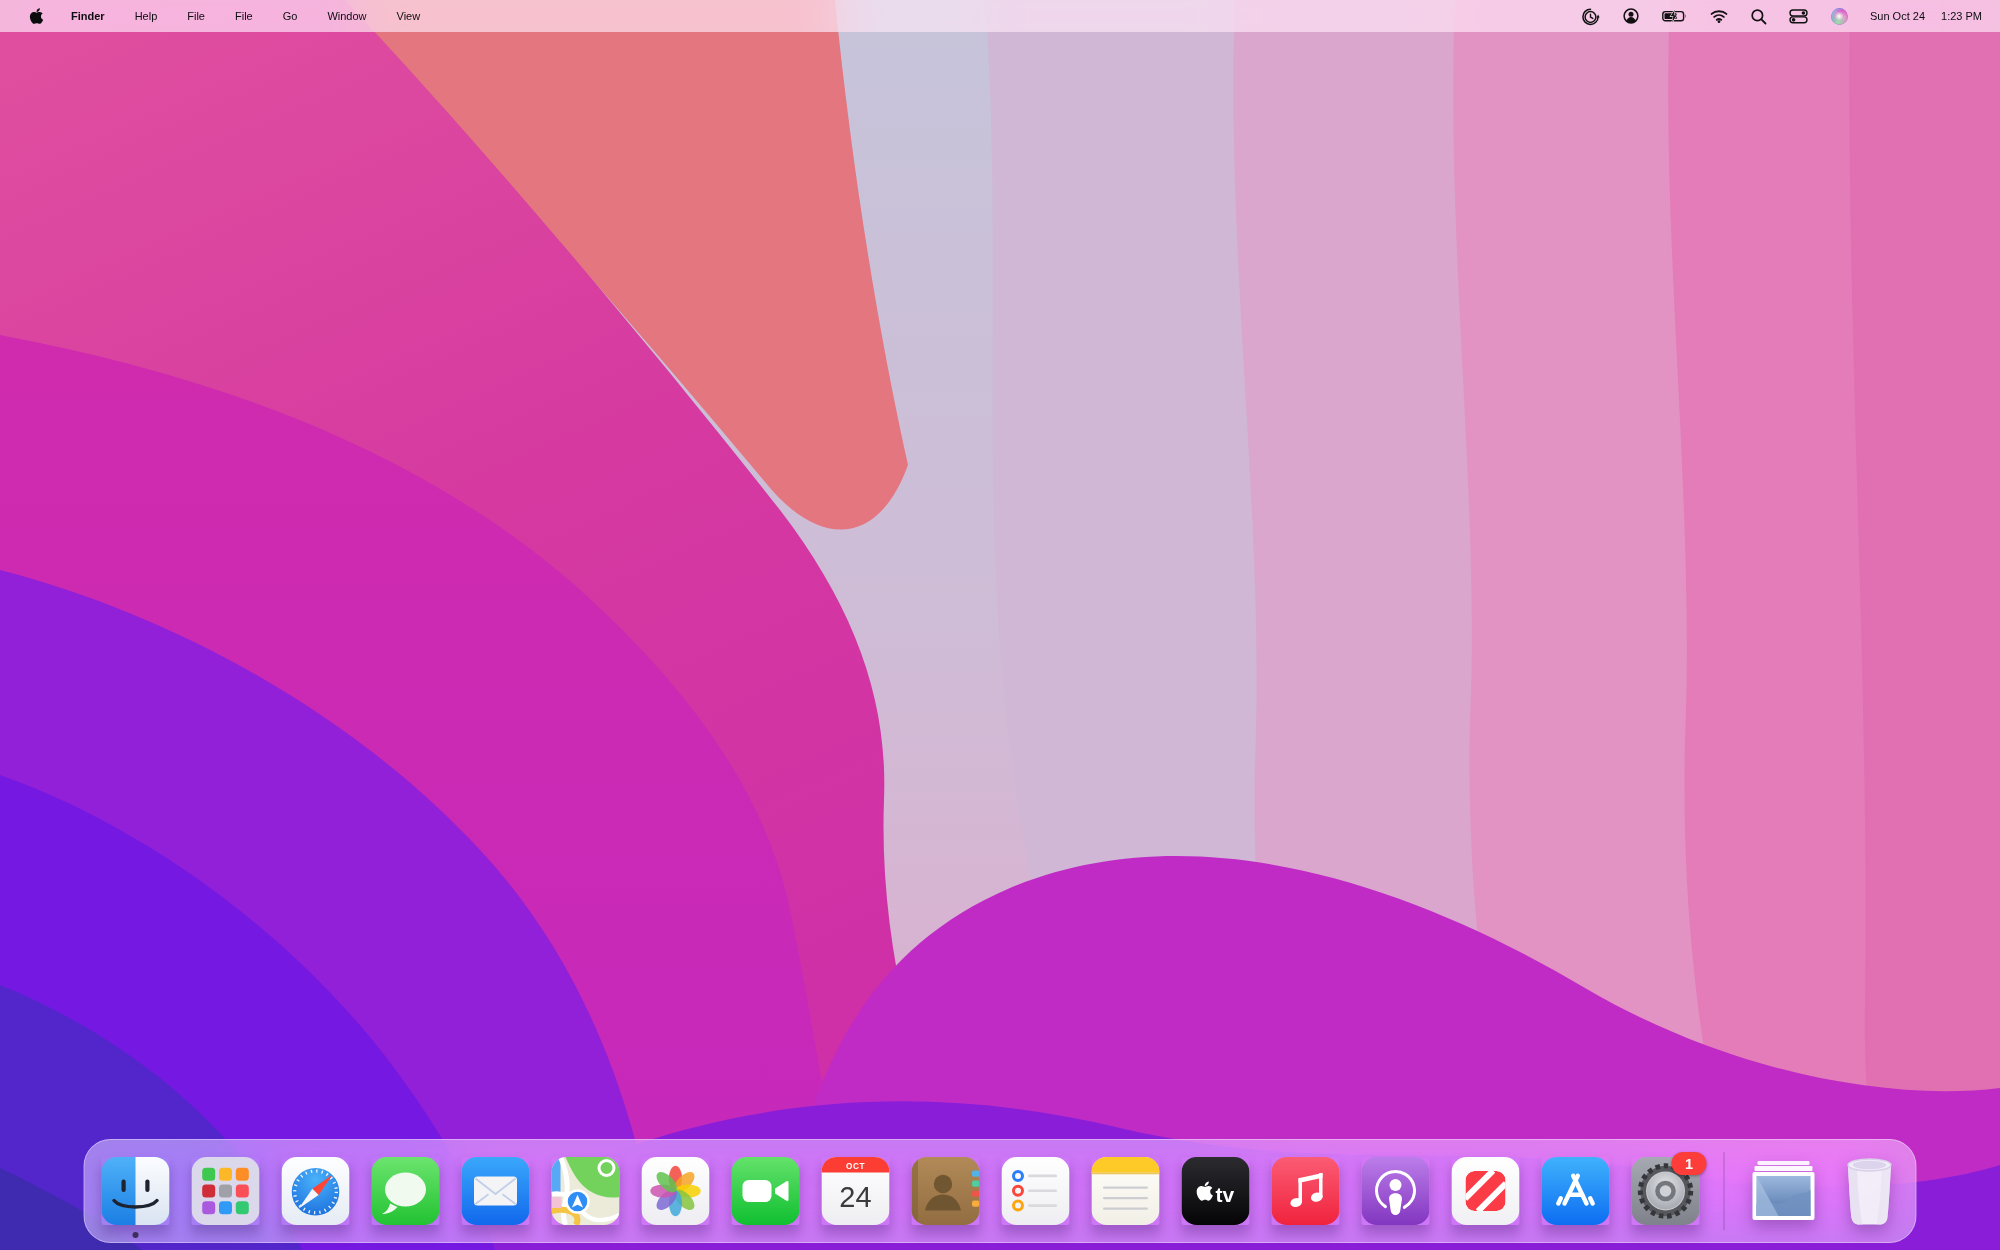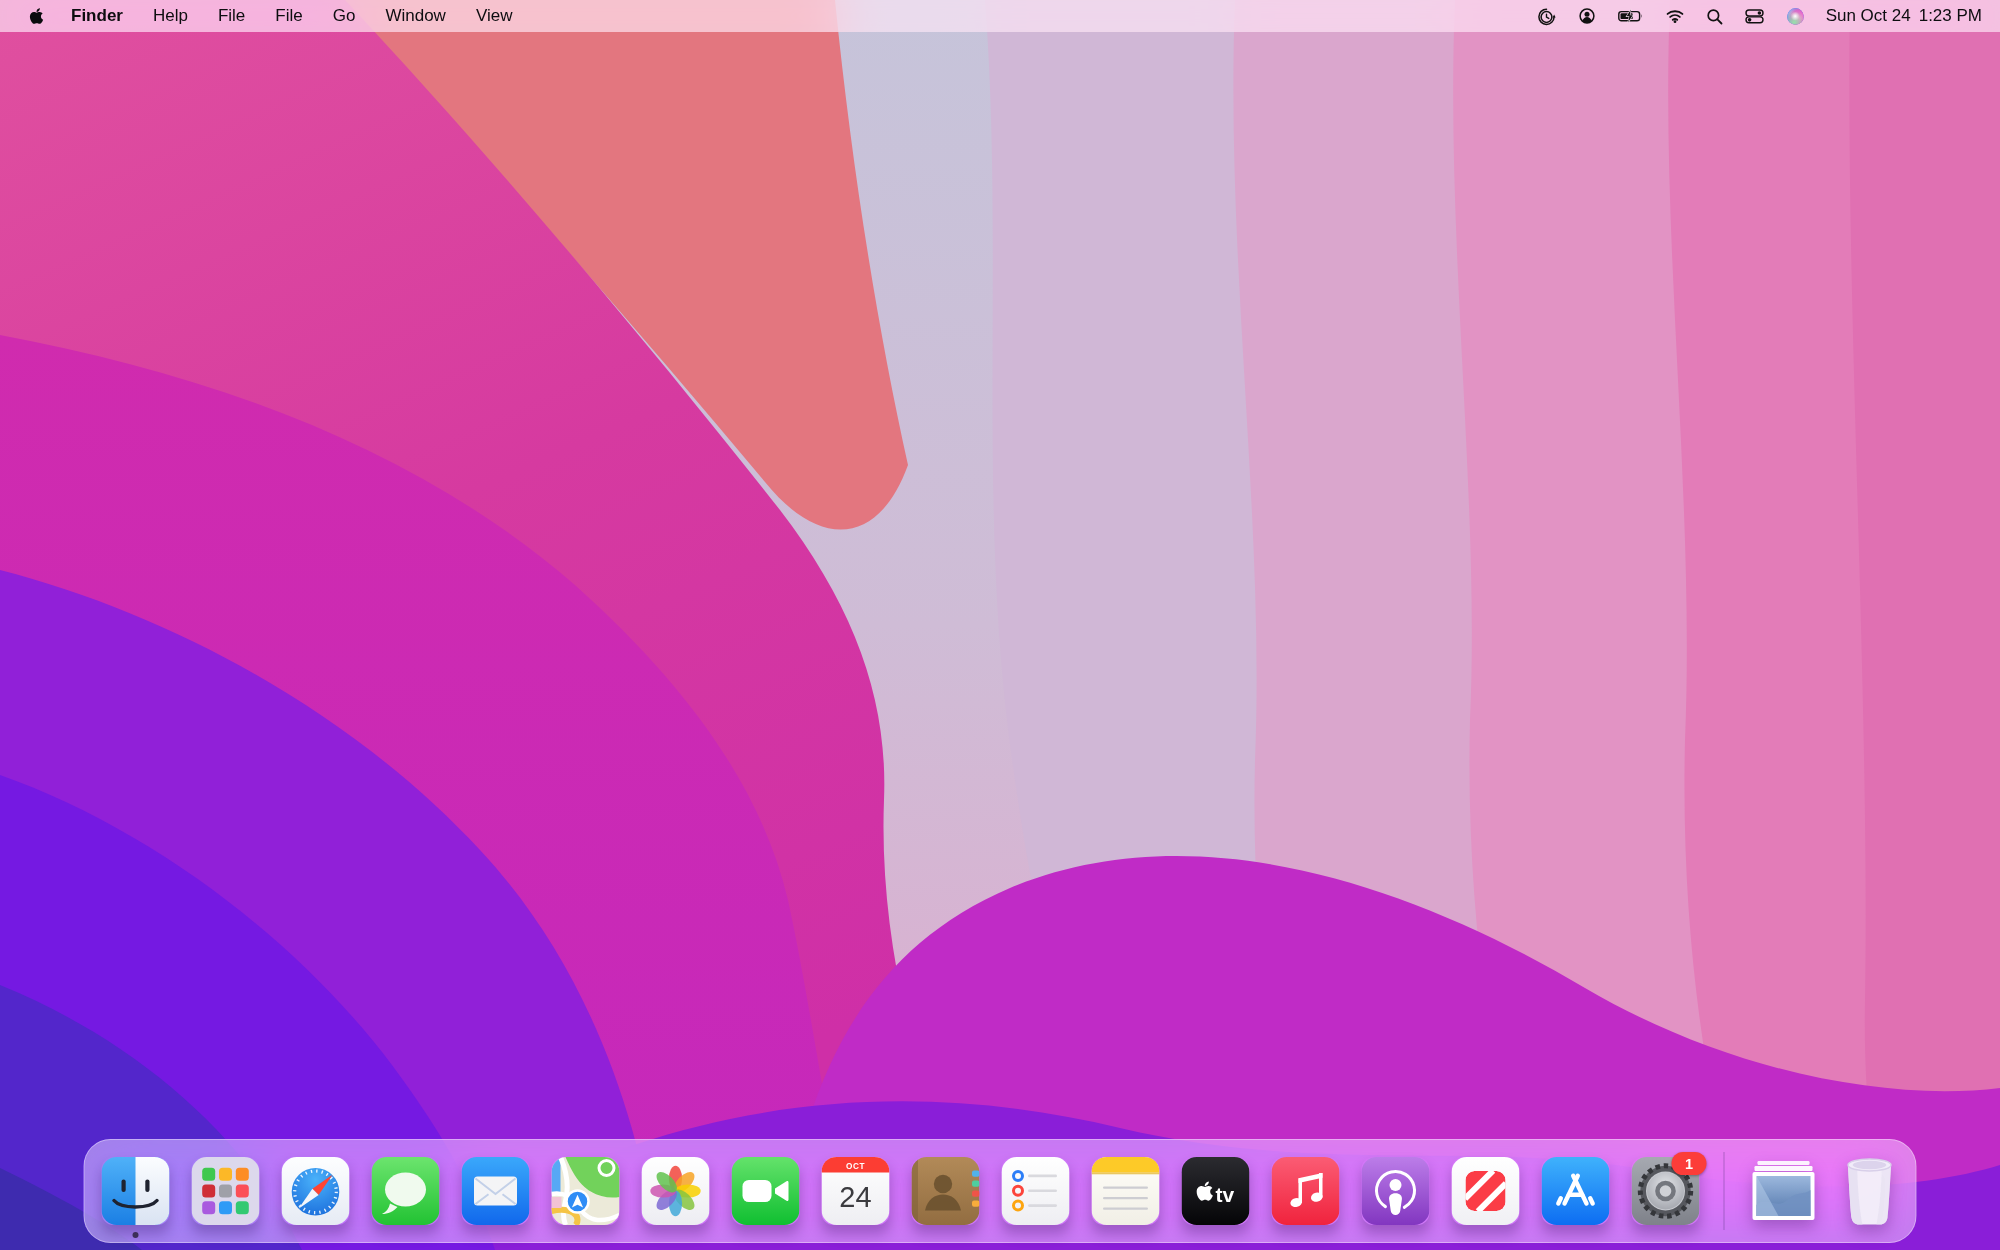--- a/index.html
+++ b/index.html
@@ -5,40 +5,40 @@
   html,body{margin:0;padding:0;background:#000;}
   #screen{position:relative;width:2000px;height:1250px;overflow:hidden;
           font-family:"Liberation Sans",sans-serif;background:#c9c7dd;}
   #screen svg{display:block;}
   .wp{position:absolute;inset:0;}
 
   
   .menubar{position:absolute;top:0;left:0;right:0;height:32px;display:flex;align-items:center;
            padding:0 16px;background:rgba(250,229,242,.70);
            backdrop-filter:blur(26px) saturate(1.7);
-           font-size:17px;color:#0d0d10;z-index:5;}
+           font-size:11px;color:#0d0d10;z-index:5;}
   .mb-left{display:flex;align-items:center;}
   .mb-item{padding:0 15px;line-height:32px;white-space:nowrap;}
   .mb-item.apple{padding:0 12px 0 13px;display:flex;align-items:center;}
   .mb-item.appname{font-weight:700;}
   .mb-right{margin-left:auto;display:flex;align-items:center;}
   .status{padding:0 11px;display:flex;align-items:center;}
-  .clock{display:flex;align-items:flex-start;gap:8px;margin-left:10px;padding-right:2px;white-space:nowrap;}
+  .clock{display:flex;align-items:flex-start;gap:16px;margin-left:10px;padding-right:2px;white-space:nowrap;}
 
   
   .dock{position:absolute;left:50%;bottom:7px;transform:translateX(-50%);
         height:102px;display:flex;align-items:center;padding:0 6px;
         background:rgba(235,226,250,.50);
         border:1px solid rgba(255,255,255,.38);
         border-radius:27px;
         backdrop-filter:blur(34px) saturate(1.7);z-index:5;}
   .dock-item{position:relative;width:90px;height:102px;display:flex;align-items:center;justify-content:center;}
   .dock-item.narrow{width:80px;}
   .dock-item.wide{width:92px;}
-  .app-icon{width:68px;height:68px;border-radius:12px;position:relative;
+  .app-icon{width:68px;height:68px;border-radius:2px;position:relative;
             box-shadow:0 9px 13px rgba(25,5,60,.26);}
   .plain-icon{position:relative;filter:drop-shadow(0 7px 8px rgba(25,5,60,.28));}
   .run-dot{position:absolute;bottom:4px;left:50%;transform:translateX(-50%);
            width:6px;height:6px;border-radius:50%;background:#33284a;opacity:.9;}
   .separator{width:1px;height:78px;background:rgba(70,50,110,.35);margin:0 13px;align-self:center;}
   .badge{position:absolute;top:-5px;right:-7px;min-width:23px;height:23px;border-radius:12px;
          background:#fc3d39;color:#fff;font-size:14.5px;font-weight:700;
          display:flex;align-items:center;justify-content:center;padding:0 6px;
          box-shadow:0 1px 3px rgba(0,0,0,.35);}
   .cal-month{font-family:"Liberation Sans",sans-serif;}

